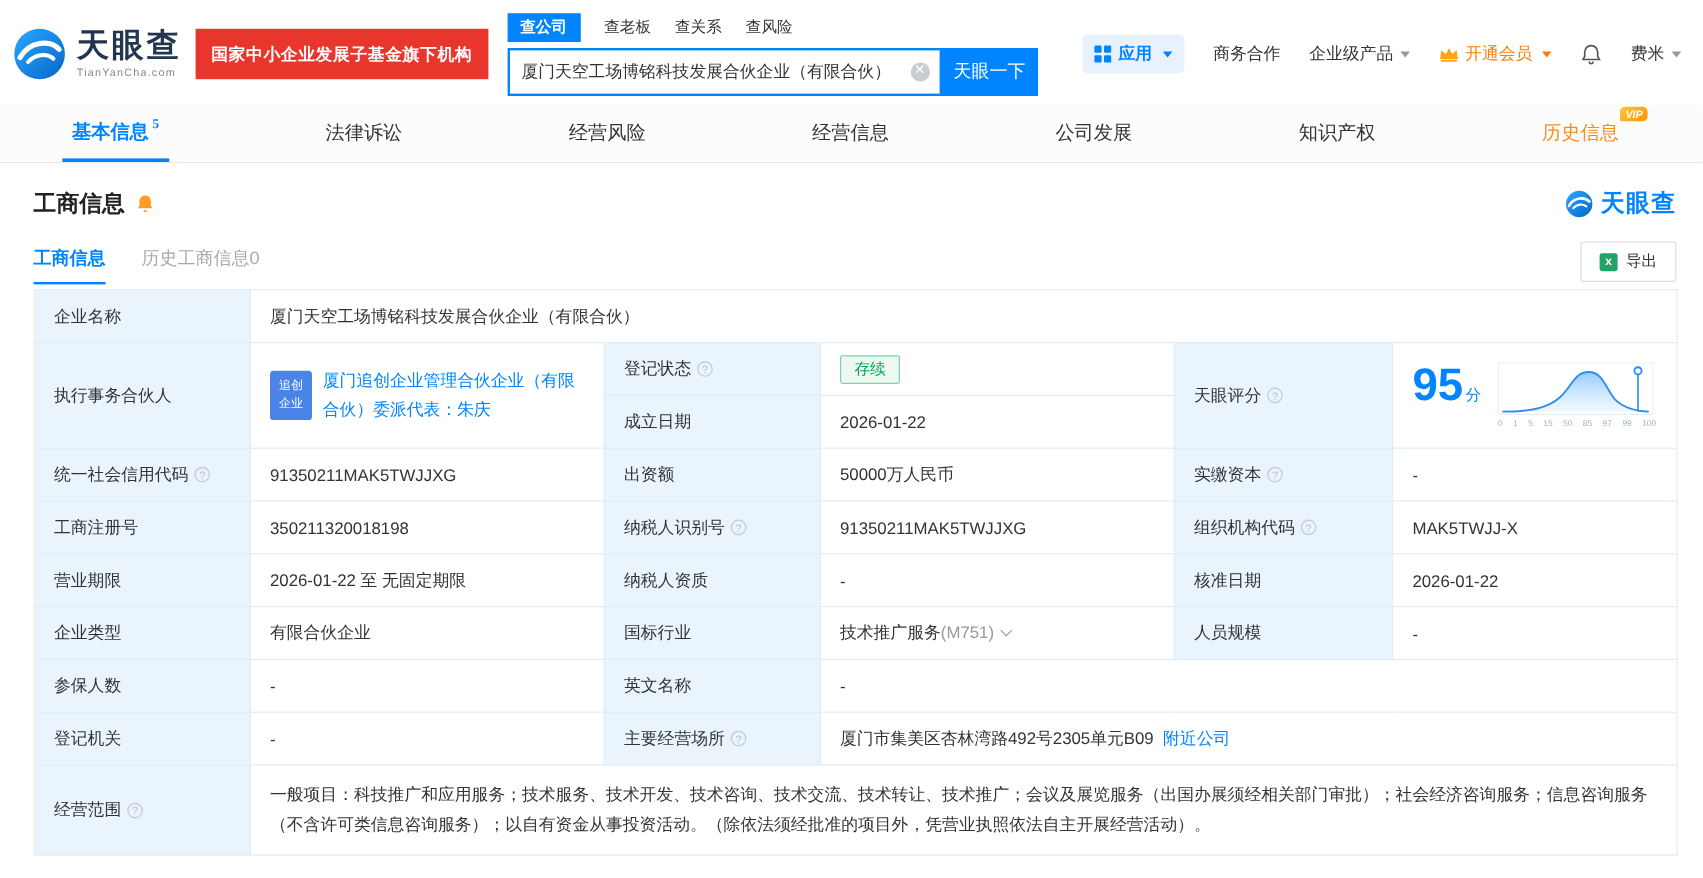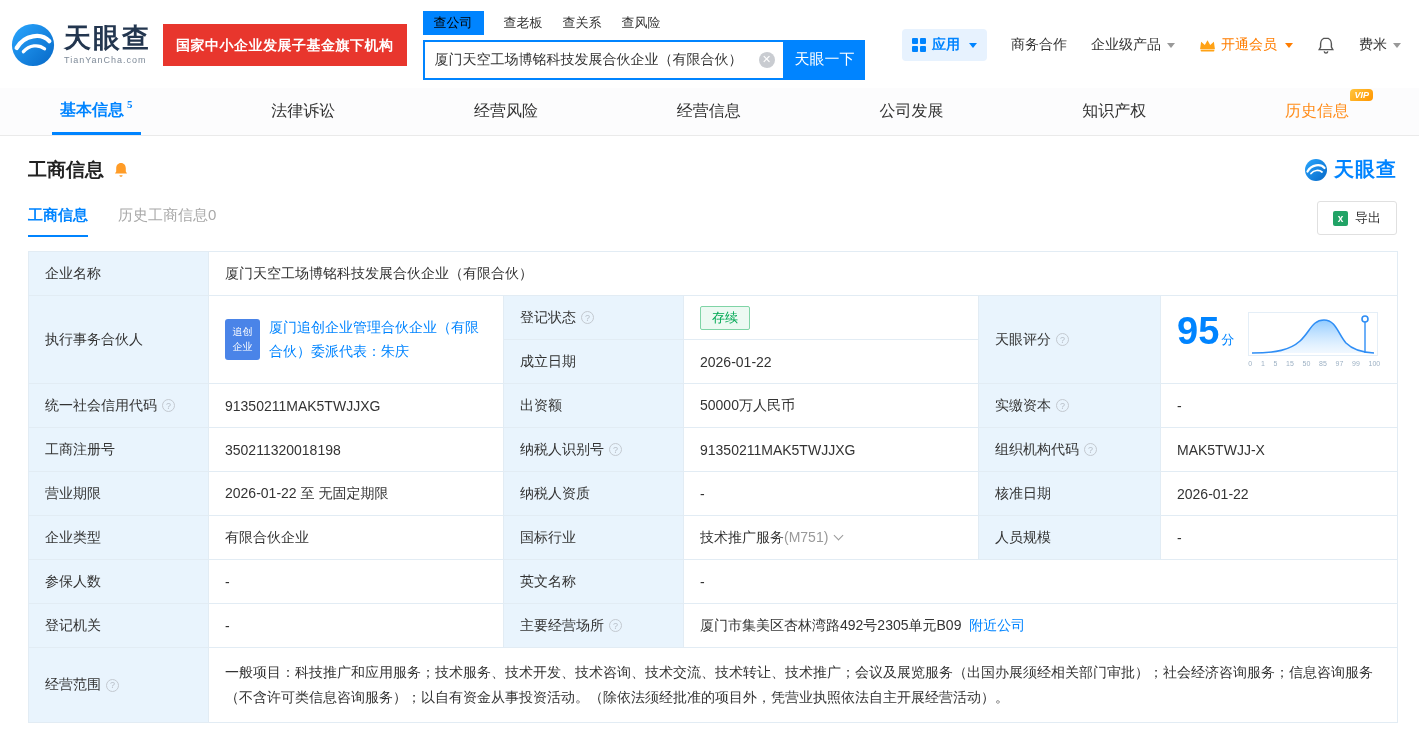--- a/index.html
+++ b/index.html
@@ -13,21 +13,21 @@
   .logo { display:flex; align-items:center; gap:8px; flex:0 0 auto; }
   .logo-text-block { display:flex; flex-direction:column; line-height:1.1; }
   .logo-cn { font-size:27px; font-weight:bold; color:#23364f; letter-spacing:2px; }
   .logo-en { font-size:9px; color:#7d8destry; color:#7f8b99; letter-spacing:1px; margin-top:2px; }
   .promo { background:#e8362d; color:#fff; margin-left:12px; padding:9px 13px; line-height:1.75; flex:0 0 auto; }
   .promo-line1 { font-size:15px; font-weight:bold; letter-spacing:4.5px; }
   .promo-line2 { font-size:14px; font-weight:bold; letter-spacing:0.5px; }
   .search-area { margin-left:16px; flex:0 0 auto; }
   .search-tabs { display:flex; gap:20px; align-items:flex-end; margin-bottom:0; }
   .search-tab { font-size:13px; color:#333; padding:3px 0; cursor:pointer; }
-  .search-tab.active { background:#0084ff; color:#000000; padding:3px 11px; font-weight:normal; }
+  .search-tab.active { background:#0084ff; color:#ffffff; padding:3px 11px; font-weight:bold; }
   .search-row { display:flex; margin-top:5px; }
   .search-input-wrap { width:362px; height:40px; border:2px solid #0084ff; display:flex; align-items:center; padding:0 8px 0 10px; background:#fff; }
   .search-input-wrap input { border:none; outline:none; flex:1; font-size:14px; color:#333; font-family:inherit; }
   .clear-btn { width:16px; height:16px; border-radius:50%; background:#c9ccd1; color:#fff; font-size:11px; line-height:15px; text-align:center; cursor:pointer; flex:0 0 auto; }
   .search-btn { width:80px; height:40px; background:#0084ff; color:#fff; border:none; font-size:15px; cursor:pointer; font-family:inherit; }
   .topbar-right { margin-left:auto; display:flex; align-items:center; gap:24px; font-size:14px; padding-right:6px; }
   .apps-pill { background:#e7f2fe; color:#0084ff; font-weight:bold; border-radius:4px; padding:7px 10px; display:flex; align-items:center; gap:6px; cursor:pointer; }
   .grid-icon { width:14px; height:14px; display:grid; grid-template-columns:1fr 1fr; grid-template-rows:1fr 1fr; gap:2px; }
   .grid-icon i { background:#0084ff; border-radius:1px; }
   .caret { display:inline-block; width:0; height:0; border-left:4px solid transparent; border-right:4px solid transparent; border-top:5px solid currentColor; margin-left:3px; }
@@ -47,21 +47,21 @@
   .alert-bell { margin-left:8px; display:flex; cursor:pointer; }
   .brand-mark { margin-left:auto; display:flex; align-items:center; gap:6px; color:#0084ff; font-weight:bold; font-size:20px; letter-spacing:1px; }
   .sub-tabs-row { display:flex; align-items:flex-end; margin-top:18px; }
   .sub-tab { font-size:15px; margin-right:30px; padding-bottom:10px; cursor:pointer; border-bottom:2px solid transparent; }
   .sub-tab.active { color:#0084ff; font-weight:bold; border-bottom-color:#0084ff; }
   .sub-tab.inactive { color:#a9a9a9; }
   .export-btn { margin-left:auto; margin-bottom:2px; border:1px solid #e0e0e0; border-radius:3px; height:34px; padding:0 15px; display:flex; align-items:center; gap:7px; font-size:13px; background:#fff; cursor:pointer; color:#333; font-family:inherit; }
   .excel-icon { width:15px; height:15px; background:#21a366; border-radius:2px; color:#fff; font-size:10px; font-weight:bold; display:flex; align-items:center; justify-content:center; }
   .excel-icon::after { content:"x"; }
   
-  table.info { border-collapse:collapse; width:1369px; table-layout:fixed; margin-top:14px; font-size:14px;padding-left:24px; }
+  table.info { border-collapse:collapse; width:1369px; table-layout:fixed; margin-top:4px; font-size:14px;padding-left:24px; }
   .info th, .info td { border:1px solid #e2ecf4; padding:0 16px; height:44px; text-align:left; font-weight:normal; vertical-align:middle; }
   .info th { background:#e9f4fd; color:#333; }
   .info td { background:#fff; color:#333; }
   .qmark { display:inline-flex; align-items:center; justify-content:center; width:13px; height:13px; border:1px solid #c3c9d0; border-radius:50%; color:#b7bec7; font-size:9px; margin-left:5px; vertical-align:1px; cursor:pointer; }
   .qmark::after { content:"?"; }
   .link { color:#0084ff; cursor:pointer; text-decoration:none; }
   .partner-cell { display:flex; align-items:center; gap:9px; padding:8px 0; }
   .partner-badge { width:35px; height:41px; background:#4a84e8; border-radius:3px; color:#fff; font-size:10px; line-height:1.45; display:flex; flex-direction:column; align-items:center; justify-content:center; flex:0 0 auto; cursor:pointer; }
   .partner-link { line-height:1.65; font-size:14px; }
   .status-badge { display:inline-block; border:1px solid #7fd4a6; color:#00a854; background:#ecf9f2; padding:2px 11px; font-size:13px; border-radius:2px; }

